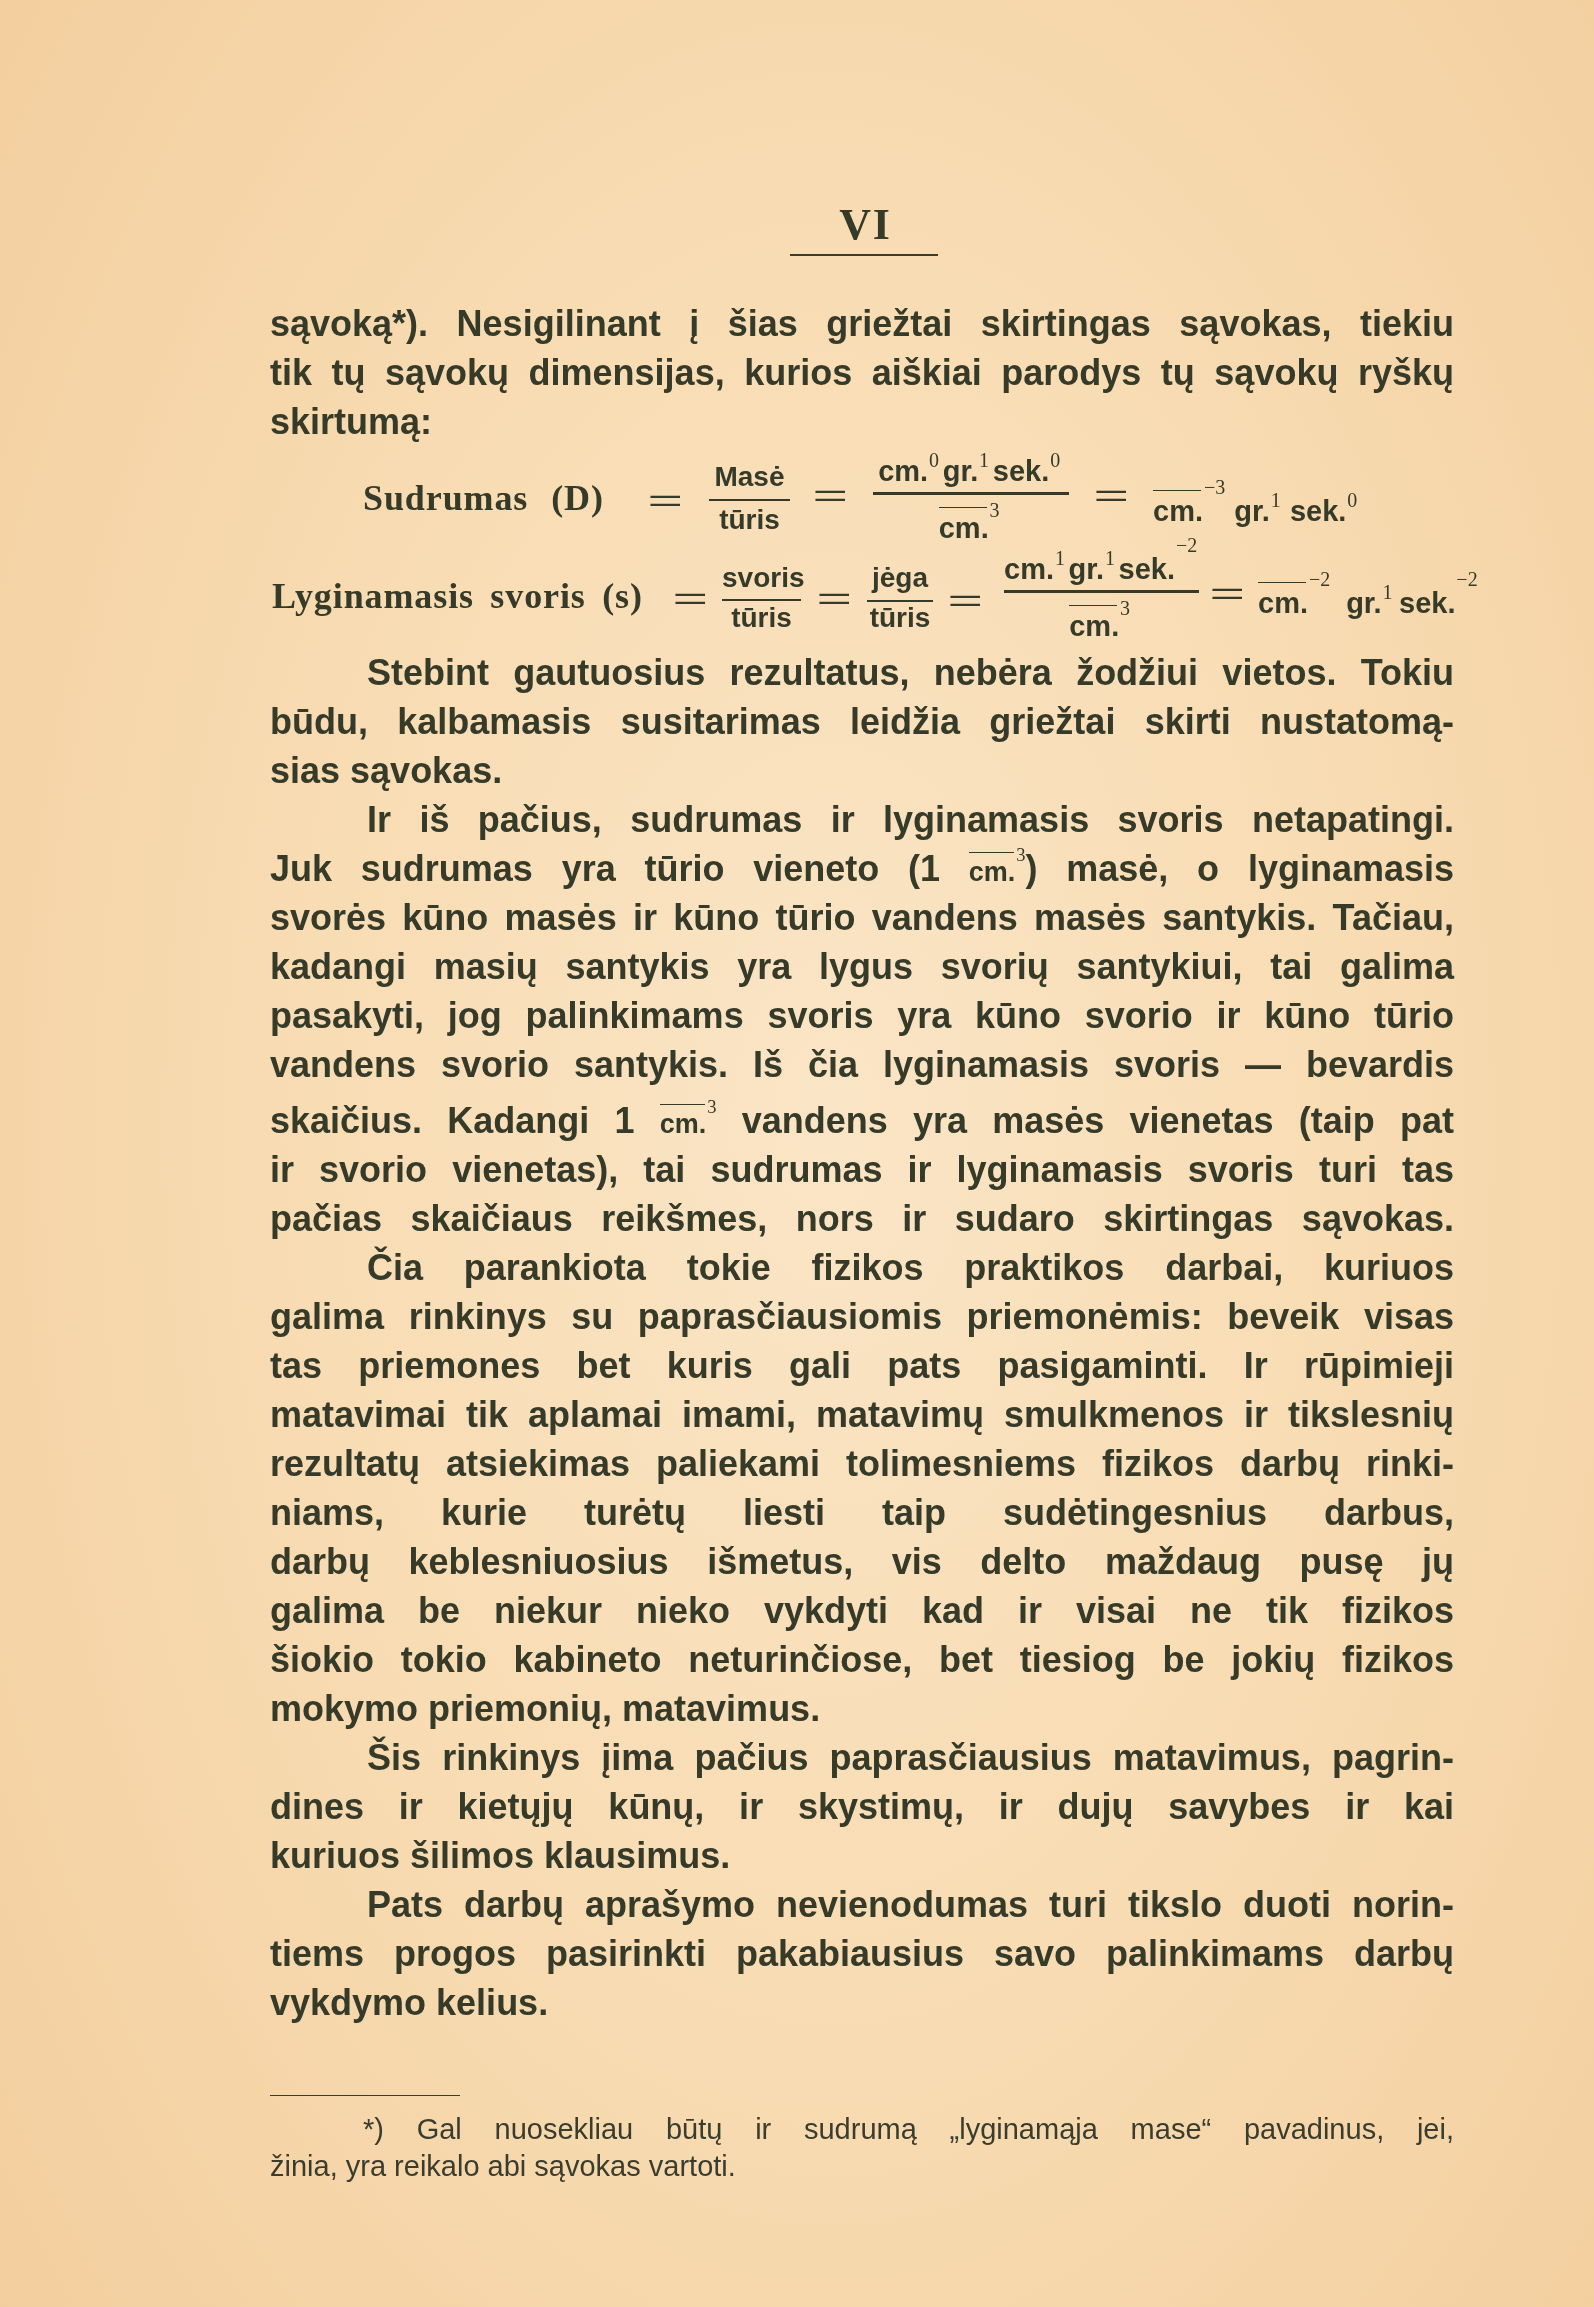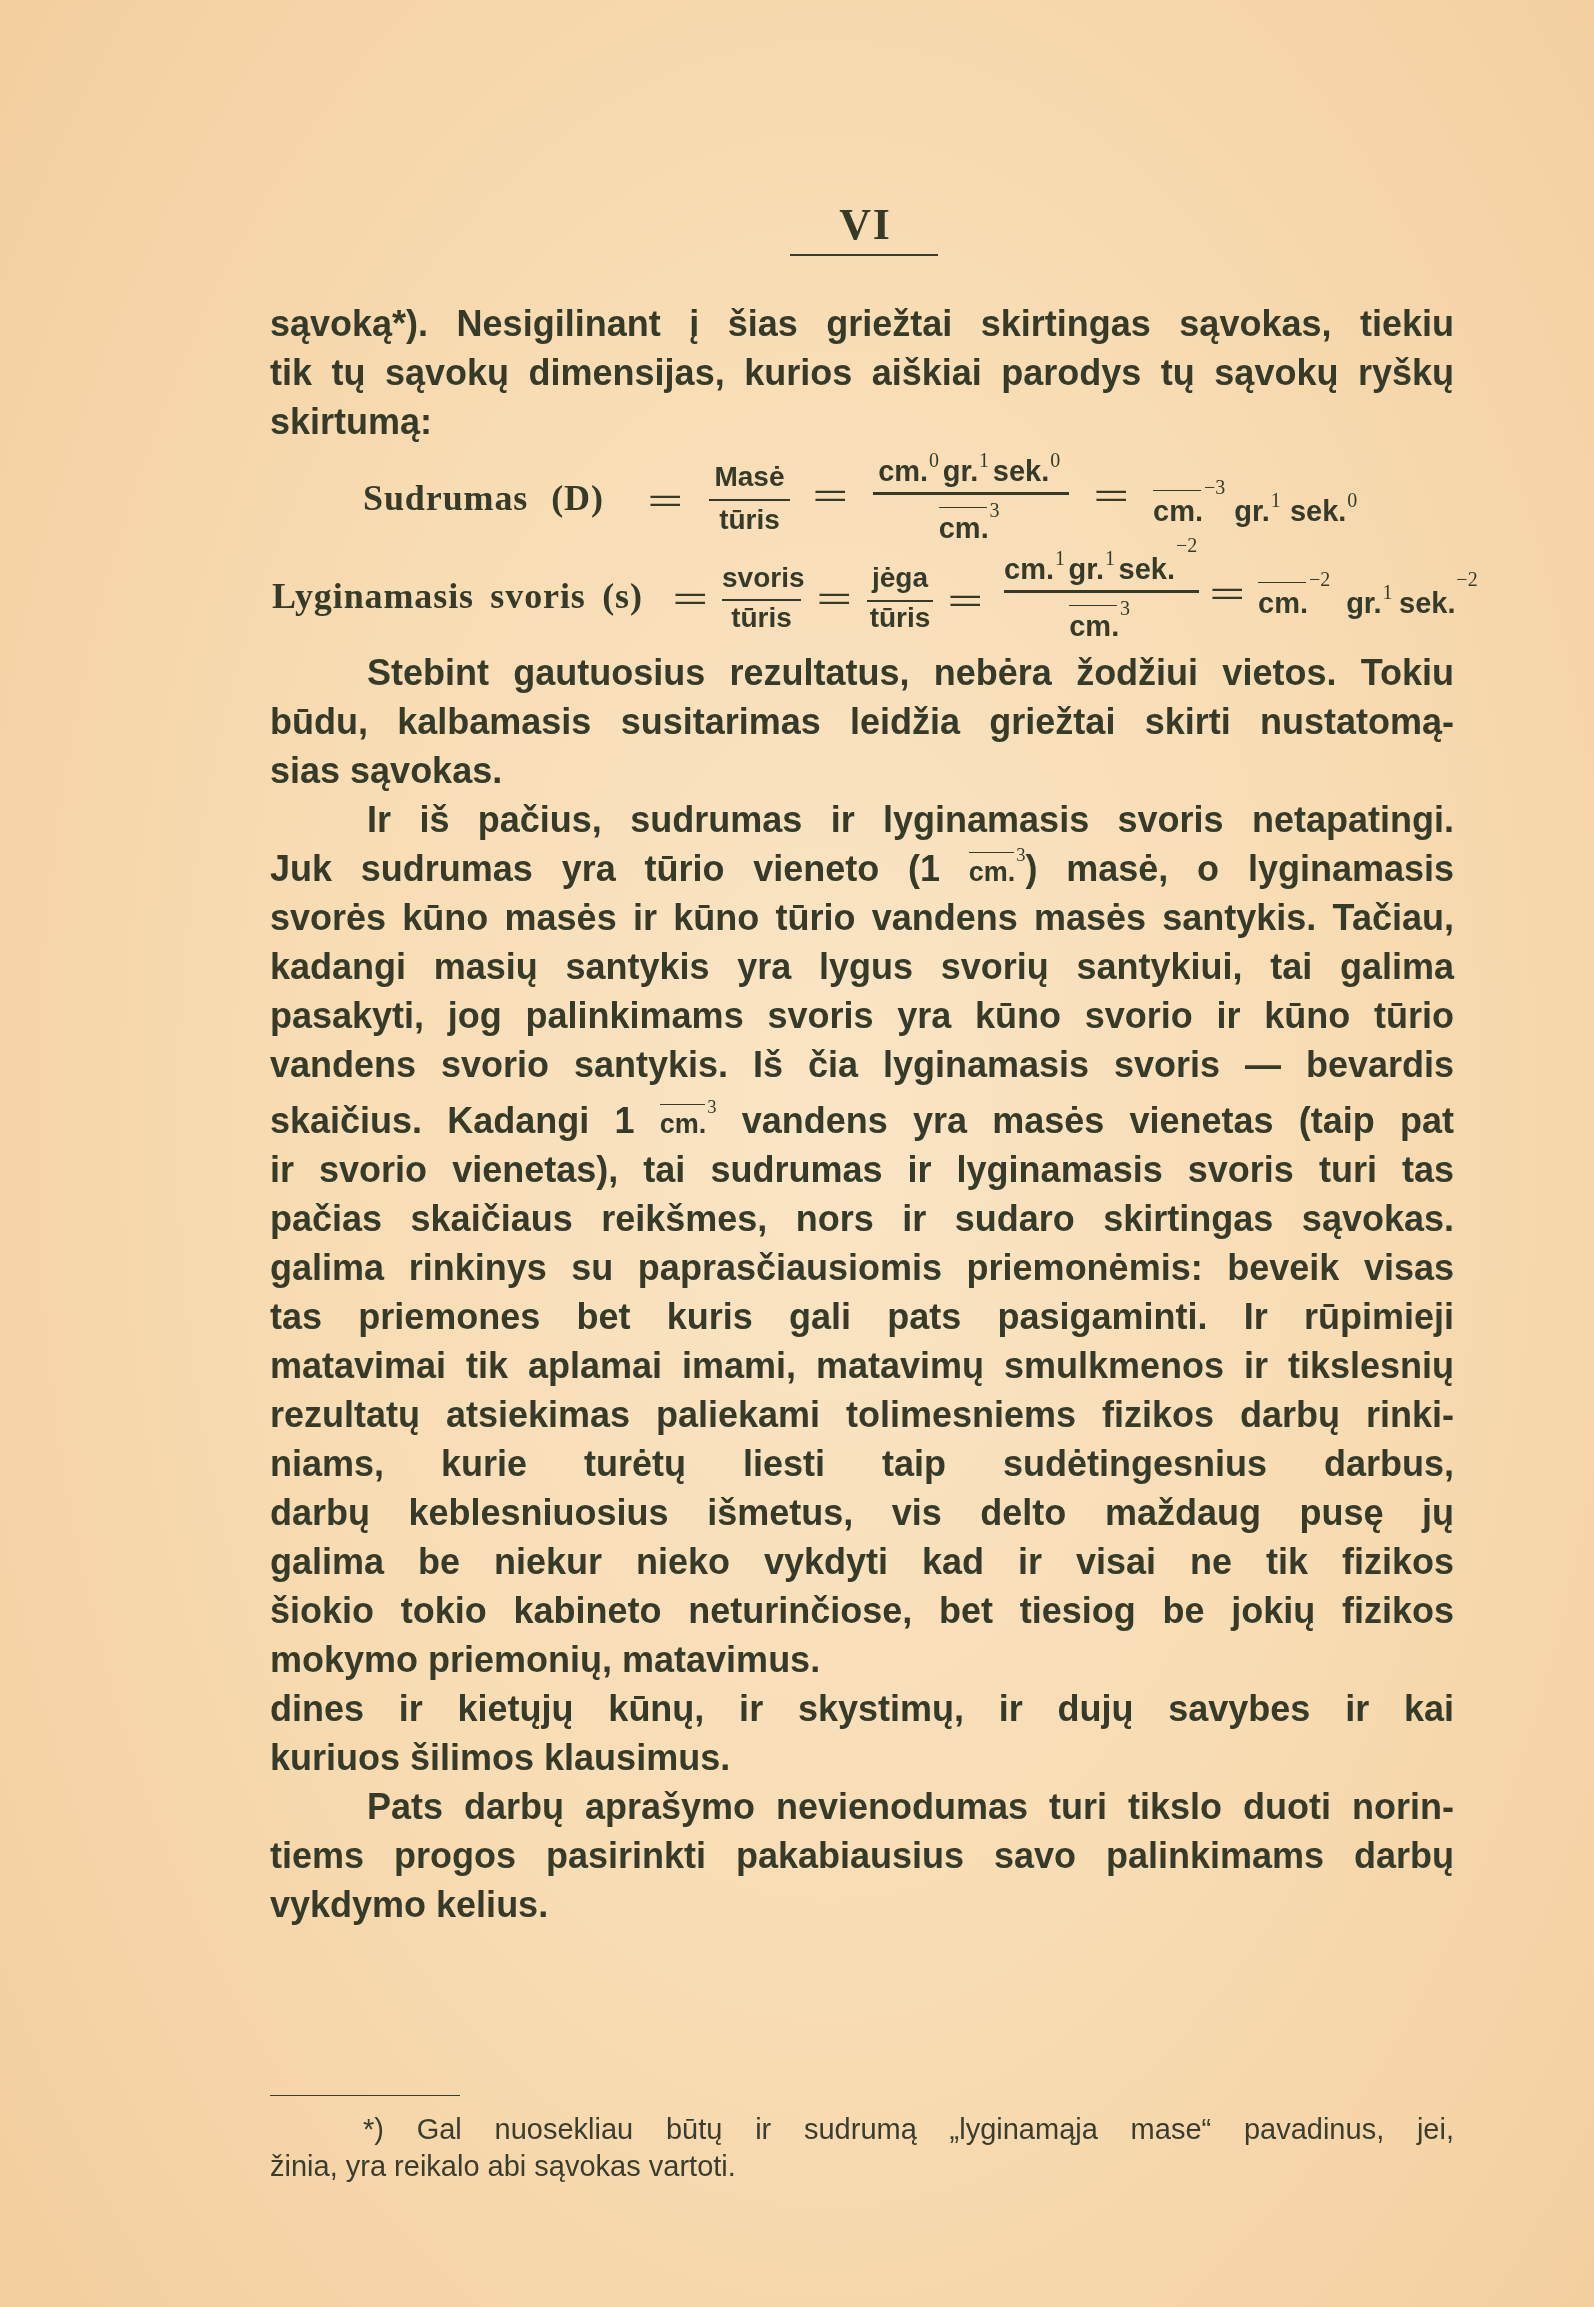--- a/index.html
+++ b/index.html
@@ -172,31 +172,33 @@
     <div class="ln">vandens svorio santykis. Iš čia lyginamasis svoris — bevardis</div>
     <div class="ln gap">
       <span>skaičius. Kadangi 1</span>
       <span class="iu"><span class="ub ovl">cm.</span><span class="e">3</span></span>
       <span>vandens yra masės vienetas (taip pat</span>
     </div>
     <div class="ln">ir svorio vienetas), tai sudrumas ir lyginamasis svoris turi tas</div>
     <div class="ln">pačias skaičiaus reikšmes, nors ir sudaro skirtingas sąvokas.</div>
   </div>
   <div>
+    <div class="ln ind">Čia parankiota tokie fizikos praktikos darbai, kuriuos</div>
     <div class="ln">galima rinkinys su paprasčiausiomis priemonėmis: beveik visas</div>
     <div class="ln">tas priemones bet kuris gali pats pasigaminti. Ir rūpimieji</div>
     <div class="ln">matavimai tik aplamai imami, matavimų smulkmenos ir tikslesnių</div>
     <div class="ln">rezultatų atsiekimas paliekami tolimesniems fizikos darbų rinki-</div>
     <div class="ln">niams, kurie turėtų liesti taip sudėtingesnius darbus,</div>
     <div class="ln">darbų keblesniuosius išmetus, vis delto maždaug pusę jų</div>
     <div class="ln">galima be niekur nieko vykdyti kad ir visai ne tik fizikos</div>
     <div class="ln">šiokio tokio kabineto neturinčiose, bet tiesiog be jokių fizikos</div>
     <div class="ln last">mokymo priemonių, matavimus.</div>
   </div>
   <div>
+    <div class="ln ind">Šis rinkinys įima pačius paprasčiausius matavimus, pagrin-</div>
     <div class="ln">dines ir kietųjų kūnų, ir skystimų, ir dujų savybes ir kai</div>
     <div class="ln last">kuriuos šilimos klausimus.</div>
   </div>
   <div>
     <div class="ln ind">Pats darbų aprašymo nevienodumas turi tikslo duoti norin-</div>
     <div class="ln">tiems progos pasirinkti pakabiausius savo palinkimams darbų</div>
     <div class="ln last">vykdymo kelius.</div>
   </div>
 </div>
 

